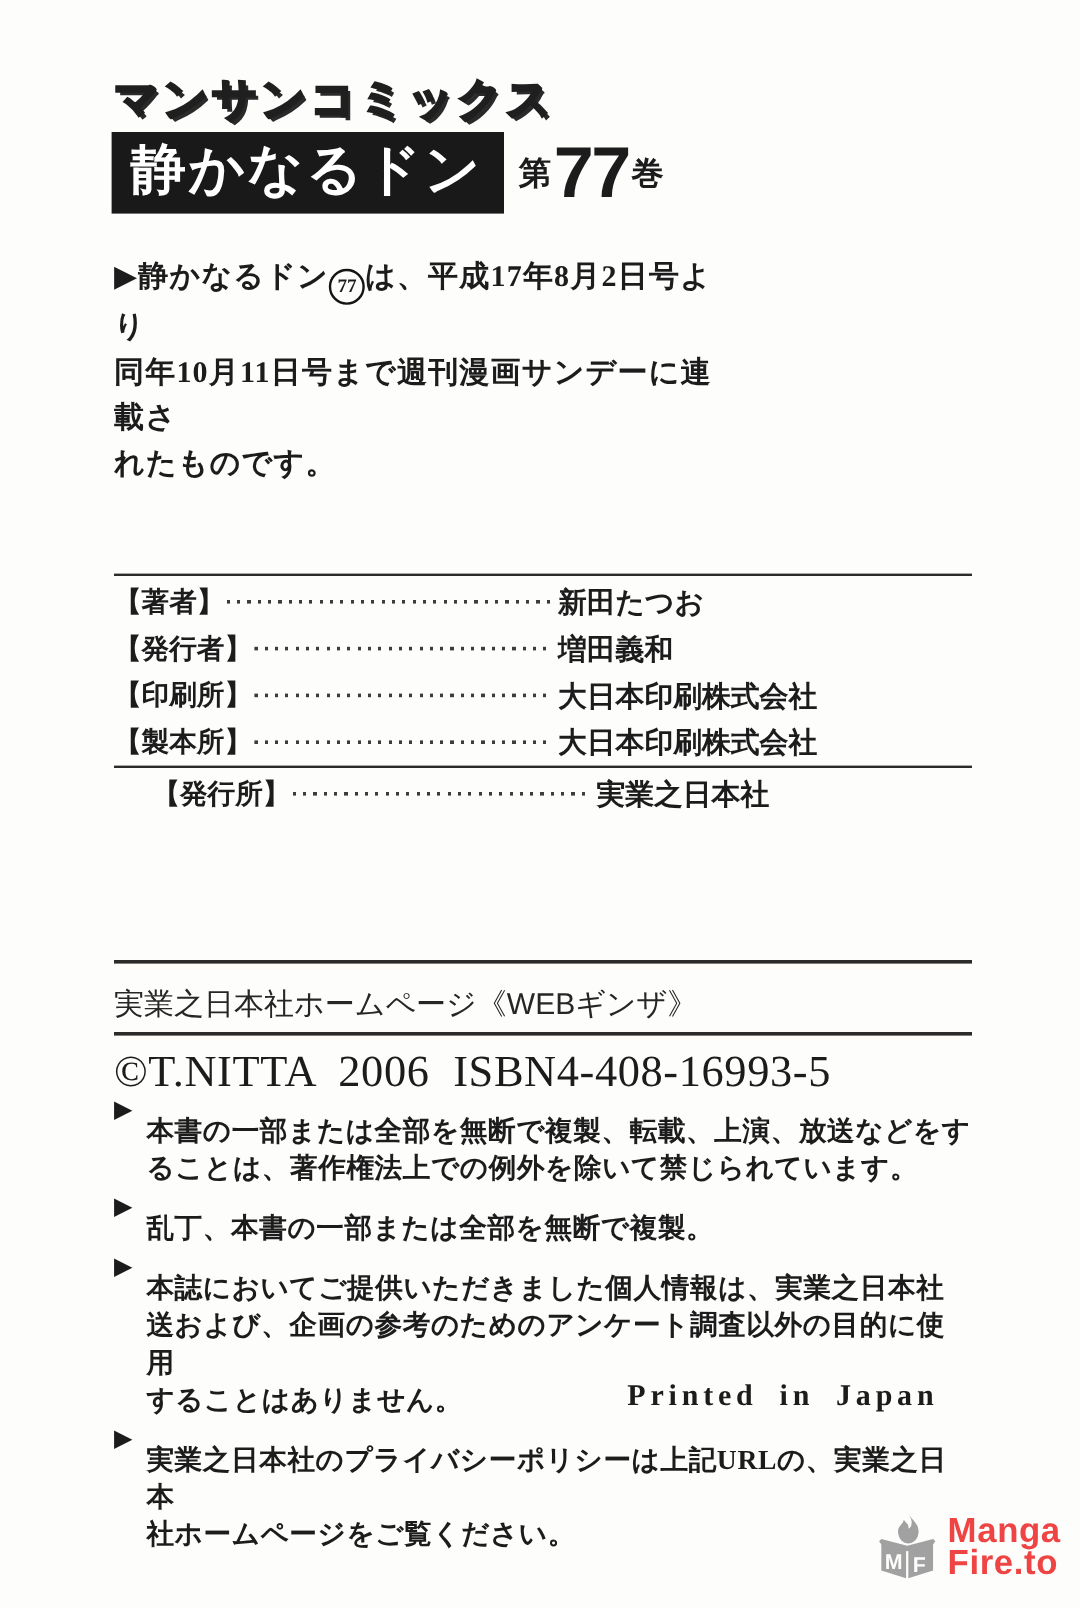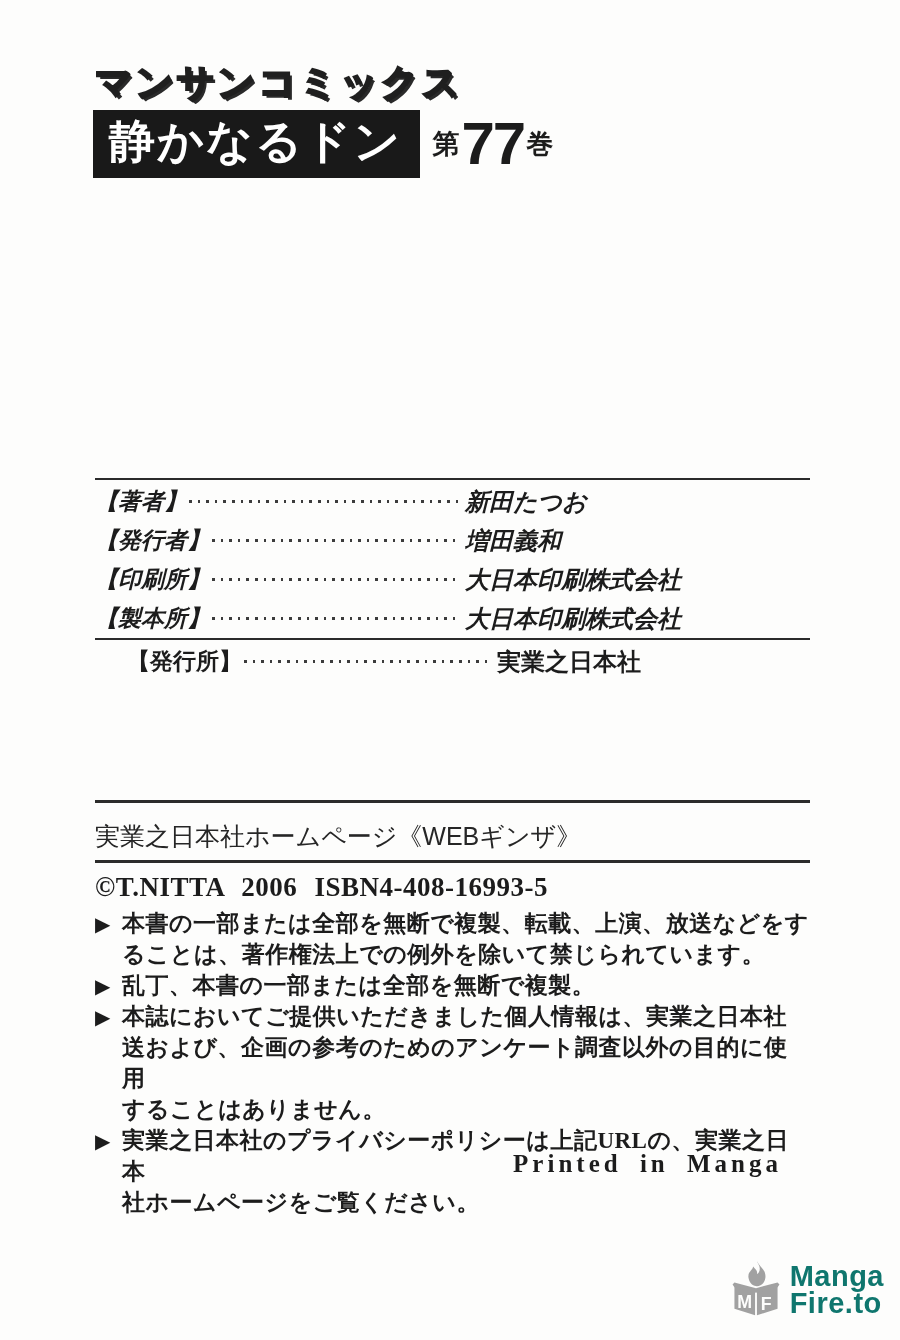--- a/index.html
+++ b/index.html
@@ -42,71 +42,74 @@
     display:inline-block; width:30px; height:30px; border:2px solid #141414; border-radius:50%;
     font-size:16px; line-height:26px; text-align:center; vertical-align:-5px;
     font-weight:bold; letter-spacing:0;
   }
 
   
   .rule { position:absolute; left:0; width:715px; height:2px; background:#2b2b2b; }
   .rule-1 { top:478px; } .rule-2 { top:638px; } .rule-3 { top:800px; height:2.5px; } .rule-4 { top:860px; height:2.5px; }
 
   
-  .credits { position:absolute; top:482px; left:0; width:715px;font-style:italic; }
+  .credits { position:absolute; top:482px; left:0; width:715px; }
   .credit-row { height:39px; display:flex; align-items:center; }
   .credit-left { width:370px; display:flex; align-items:center; }
   .credit-label { font-size:23px; font-weight:bold; white-space:nowrap; }
   .leader { flex:1; height:2.6px; margin:0 6px 0 2px;
             background:repeating-linear-gradient(90deg,#3c3c3c 0 2.6px,transparent 2.6px 8.6px); }
   .credit-value { font-size:24px; font-weight:600; white-space:nowrap;
                   font-family:"Liberation Sans","DejaVu Sans",sans-serif; }
 
   .publisher-row { position:absolute; top:642px; left:0; width:715px; height:39px; display:flex; align-items:center;margin-left:32px; }
   .address-block { position:absolute; top:682px; left:0; width:510px; text-align:right;
                    font-size:24px; font-weight:bold; line-height:39px; }
 
   
   .homepage { position:absolute; top:812px; left:0; width:715px; height:48px;
               display:flex; align-items:center; 
               font-family:"Liberation Sans","DejaVu Sans",sans-serif;
               font-size:25px; font-weight:500; color:#262626; white-space:nowrap; }
 
   
-  .copyright { position:absolute; top:872px; left:0; font-size:27px; font-weight:bold;
+  .copyright { position:absolute; top:872px; left:0; font-size:37px; font-weight:normal;
                word-spacing:10px; letter-spacing:0.5px; white-space:nowrap; }
   .legal { position:absolute; top:908px; left:0; width:715px; }
   .legal-item { display:flex; }
   .legal-bullet { width:27px; font-size:20px; padding-top:4px; flex:none; }
   .legal-text { flex:1; white-space:pre-line; font-size:23px; font-weight:bold;
-                line-height:31px; letter-spacing:0.5px; }
+                line-height:31px; letter-spacing:0.5px;margin-top:19px; }
   .printed { position:absolute; top:1150px; left:0; width:715px; text-align:right; padding-right:28px;
              font-size:25px; font-weight:bold; letter-spacing:4px; word-spacing:8px; }
 
   
   .watermark { position:absolute; right:16px; bottom:20px; display:flex; align-items:center; gap:4px; }
   .wm-text { font-family:"Liberation Sans","DejaVu Sans",sans-serif; font-weight:800;
-             font-size:29px; line-height:27px; color:#0f766e; letter-spacing:0.5px; }
+             font-size:29px; line-height:27px; color:#ef4444; letter-spacing:0.5px; }
 </style>
 </head>
 <body>
 
 <div class="page">
   <div class="content">
 
     <div class="brand">マンサンコミックス</div>
     <div class="title-row">
       <div class="title-box">静かなるドン</div>
       <div class="volume">
         <span class="vol-fix">第</span>
         <span class="vol-num">77</span>
         <span class="vol-fix">巻</span>
       </div>
     </div>
 
+    <div class="intro"><span>▶</span><span>静かなるドン</span><span class="circled">77</span><span>は、平成17年8月2日号より
+同年10月11日号まで週刊漫画サンデーに連載さ
+れたものです。</span></div>
 
     <div class="rule rule-1"></div>
     <div class="rule rule-2"></div>
     <div class="rule rule-3"></div>
     <div class="rule rule-4"></div>
 
     <div class="credits">
       <div class="credit-row">
         <div class="credit-left">
           <span class="credit-label">【著者】</span>
@@ -167,21 +170,21 @@
 送および、企画の参考のためのアンケート調査以外の目的に使用
 することはありません。</span>
       </div>
       <div class="legal-item">
         <span class="legal-bullet">▶</span>
         <span class="legal-text">実業之日本社のプライバシーポリシーは上記URLの、実業之日本
 社ホームページをご覧ください。</span>
       </div>
     </div>
 
-    <div class="printed">Printed in Manga</div>
+    <div class="printed">Printed in Japan</div>
   </div>
 
   <div class="watermark">
     <svg width="60" height="60" viewBox="0 0 64 64" aria-hidden="true">
       <path d="M33 1c3 7 10 9 9 18-1 7-6 9-9 9s-8-2-9-9c-1-7 4-7 5-12 2 3 5 4 4 8 2-1 3-3 3-6 0-3-2-5-3-8z" fill="#a1a1a1"></path>
       <path d="M9 27l22 6v26l-22-7z" fill="#a1a1a1"></path>
       <path d="M55 27l-22 6v26l22-7z" fill="#a1a1a1"></path>
       <path d="M7 26l2-2 23 6 23-6 2 2-2 3-23 6-23-6z" fill="#a1a1a1"></path>
       <text x="12" y="51" font-family="Liberation Sans, DejaVu Sans, sans-serif" font-size="19" font-weight="900" fill="#fdfdfc">M</text>
       <text x="37" y="53" font-family="Liberation Sans, DejaVu Sans, sans-serif" font-size="19" font-weight="900" fill="#fdfdfc">F</text>

